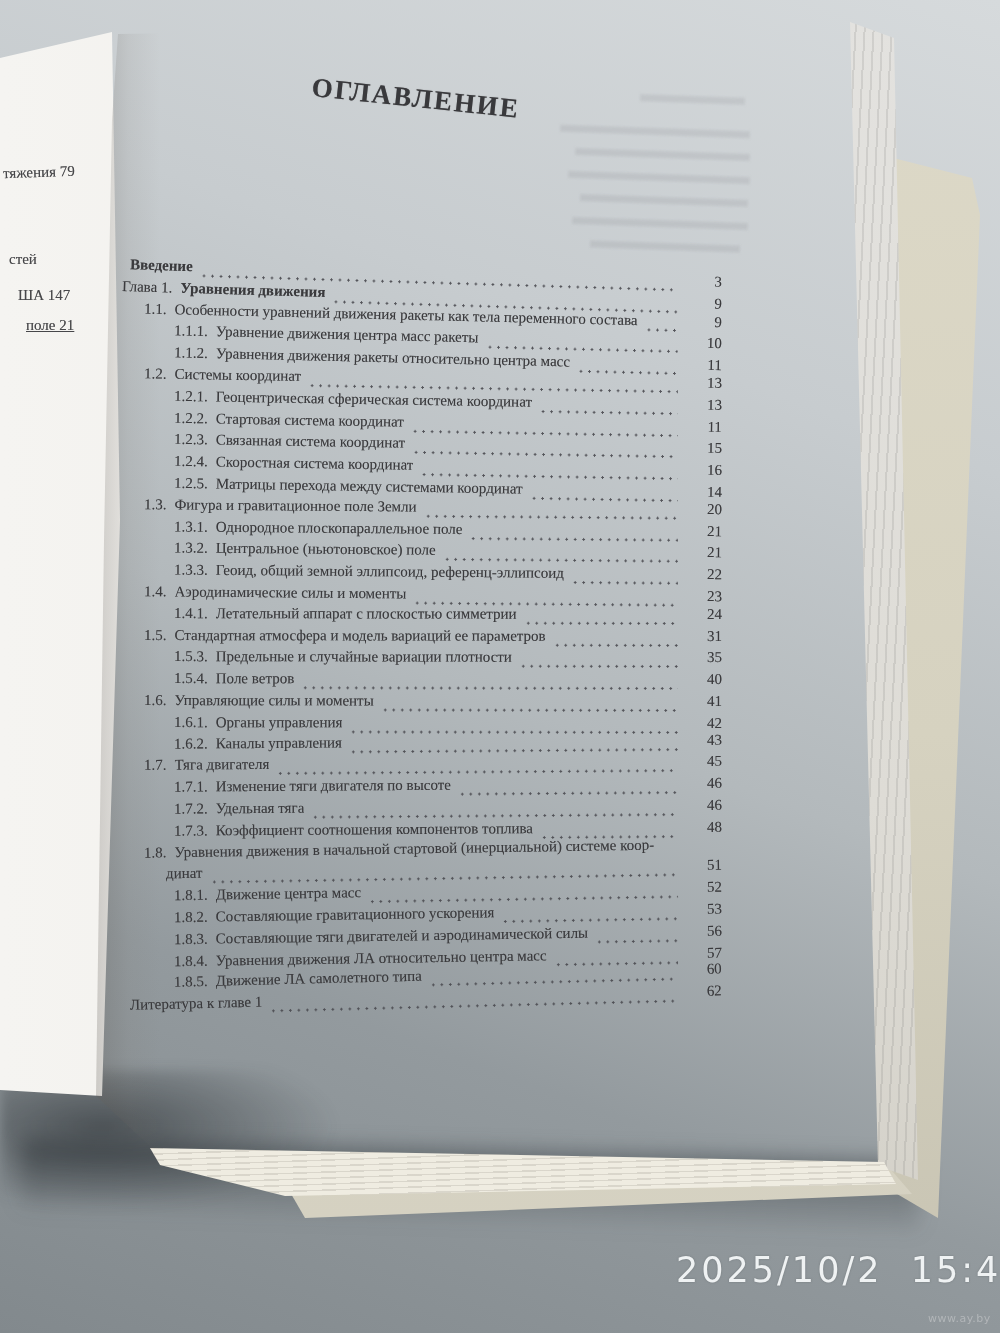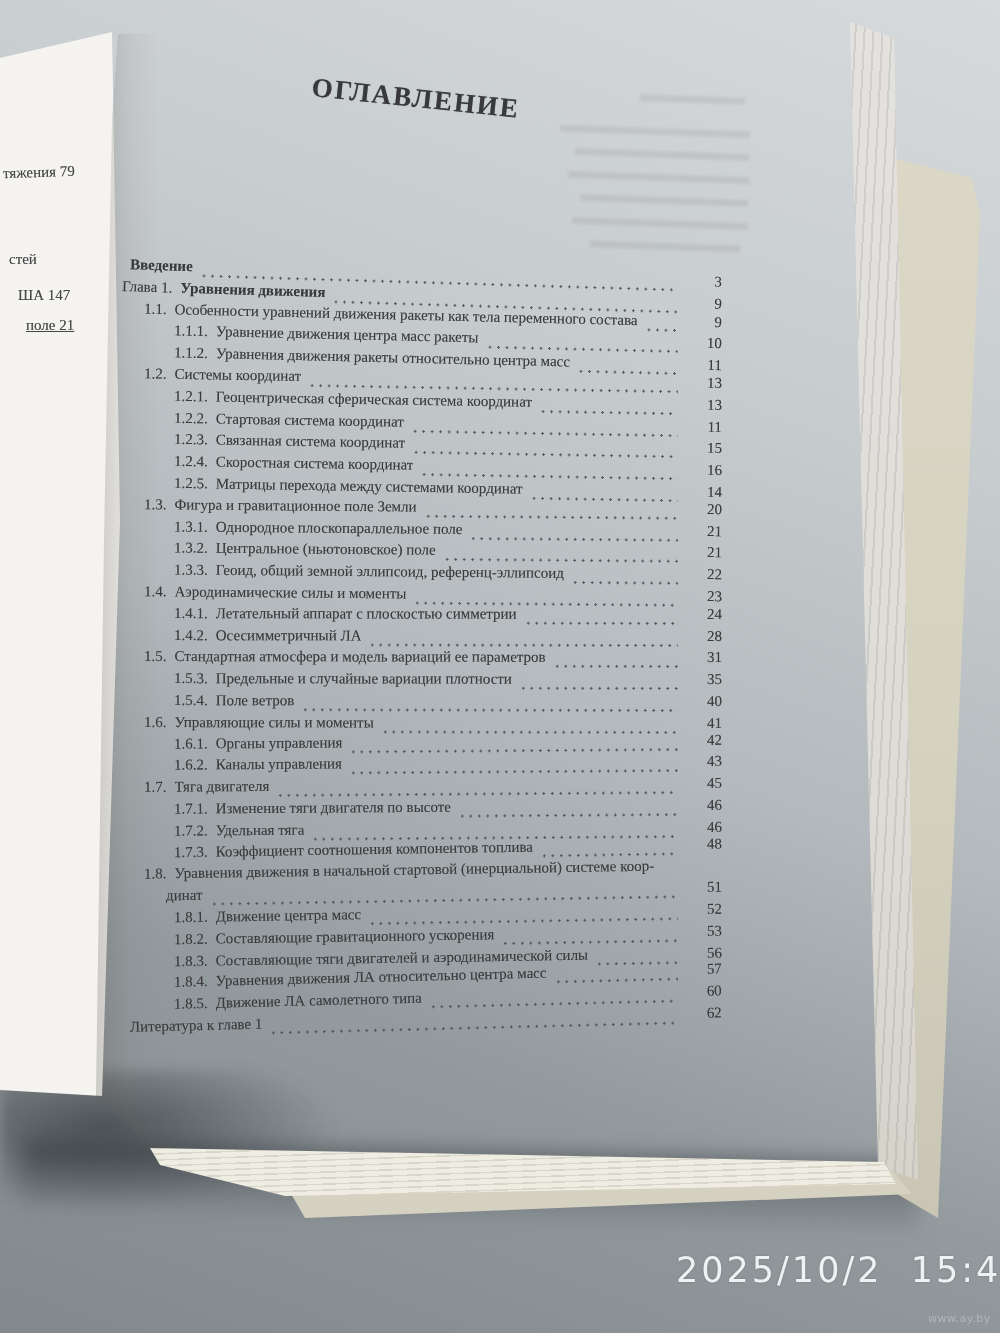--- a/index.html
+++ b/index.html
@@ -272,26 +272,20 @@
     <span class="pg">23</span>
   </div>
 
   <div class="row lvl2">
     <span class="num">1.4.1.</span>
     <span class="ttl">Летательный аппарат с плоскостью симметрии</span>
     <span class="dots"></span>
     <span class="pg">24</span>
   </div>
 
-  <div class="row lvl2">
-    <span class="num">1.4.2.</span>
-    <span class="ttl">Осесимметричный ЛА</span>
-    <span class="dots"></span>
-    <span class="pg">28</span>
-  </div>
 
   <div class="row lvl1">
     <span class="num">1.5.</span>
     <span class="ttl">Стандартная атмосфера и модель вариаций ее параметров</span>
     <span class="dots"></span>
     <span class="pg">31</span>
   </div>
 
 
 

